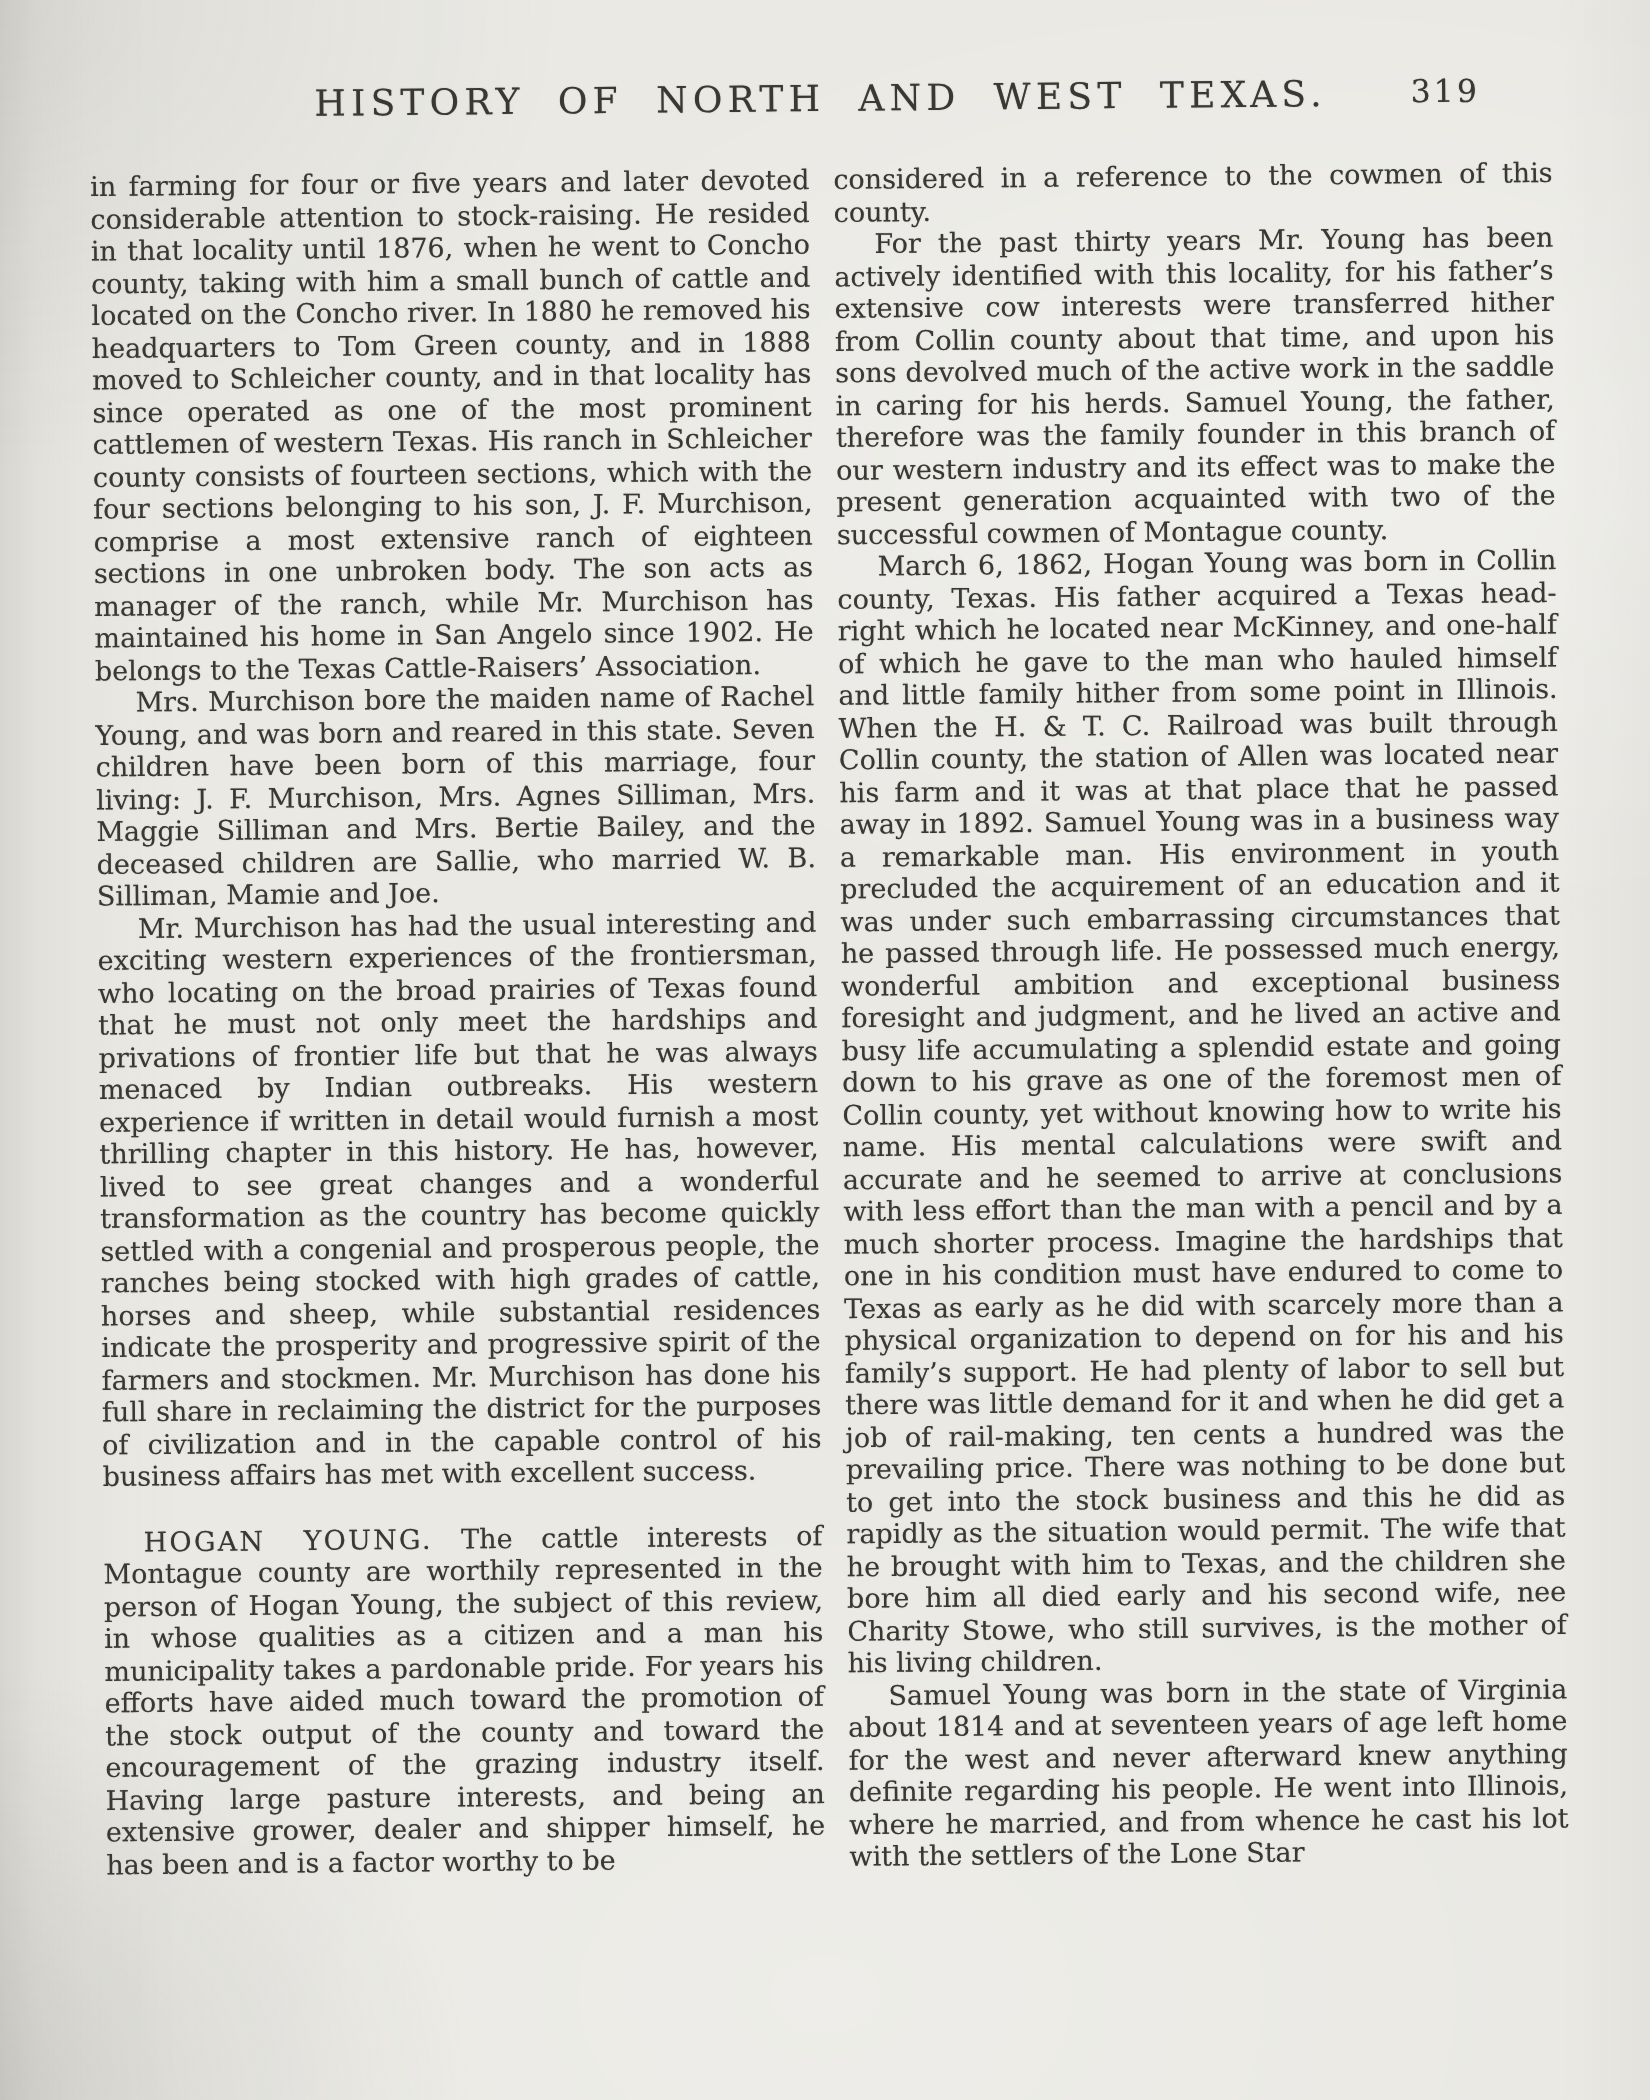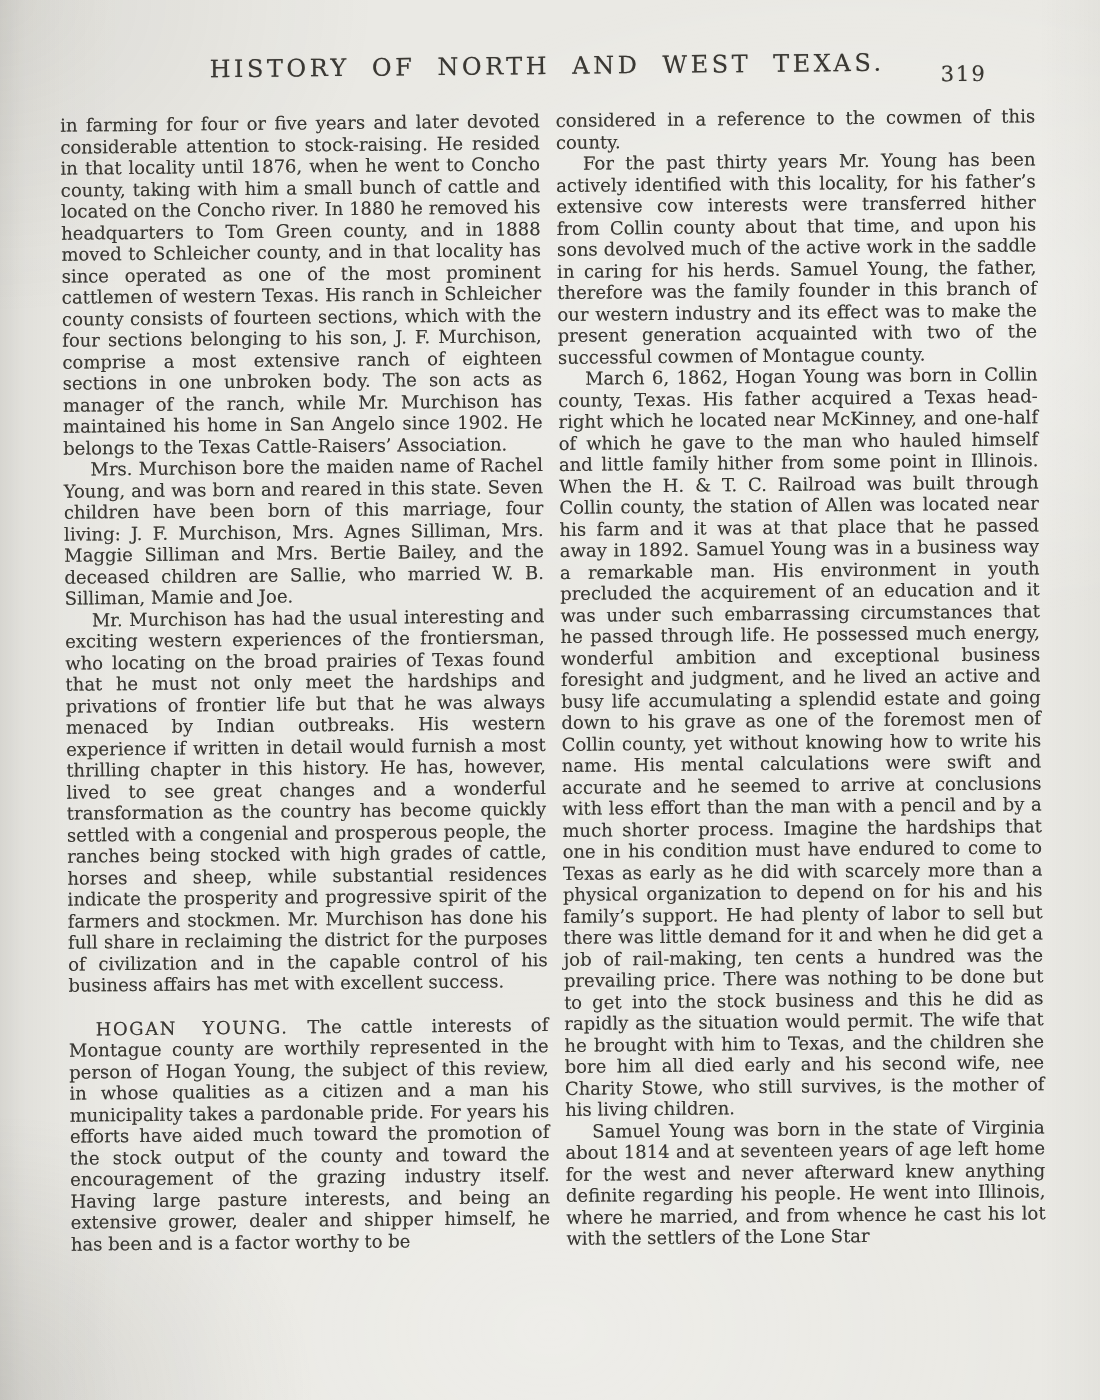--- a/index.html
+++ b/index.html
@@ -46,21 +46,20 @@
     text-shadow: 0 0 0.7px rgba(58,56,51,0.55);
     white-space: nowrap;
   }
   .page-number {
     position: absolute;
     right: 48px;
     top: 1px;
     font-size: 21px;
     letter-spacing: 2px;
     text-shadow: 0 0 0.7px rgba(58,56,51,0.55);
-    margin-top: 13px;
   }
   main.text-block {
     margin-top: 24px;
     display: flex;
     gap: 16px;
   }
   .column {
     width: 480px;
     flex: 1 1 auto;
   }

